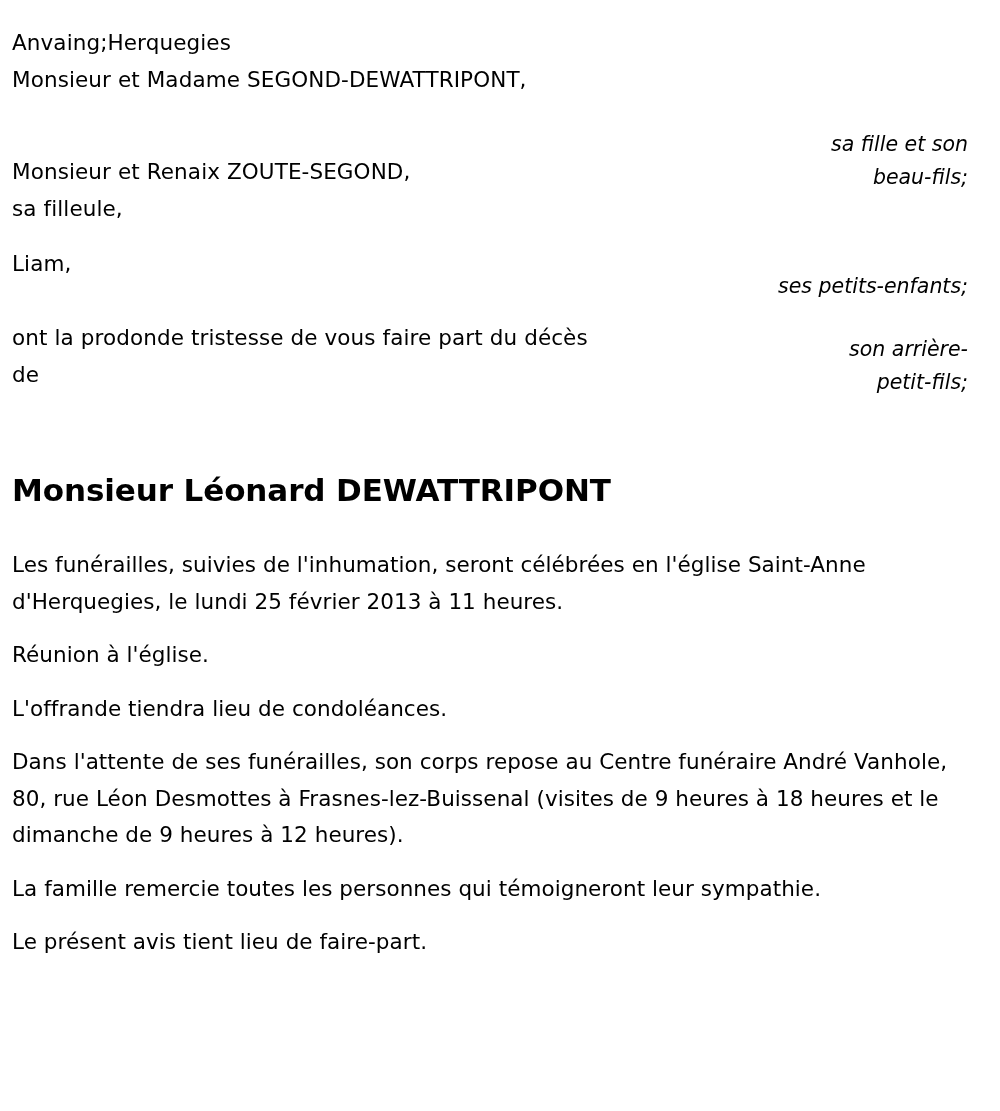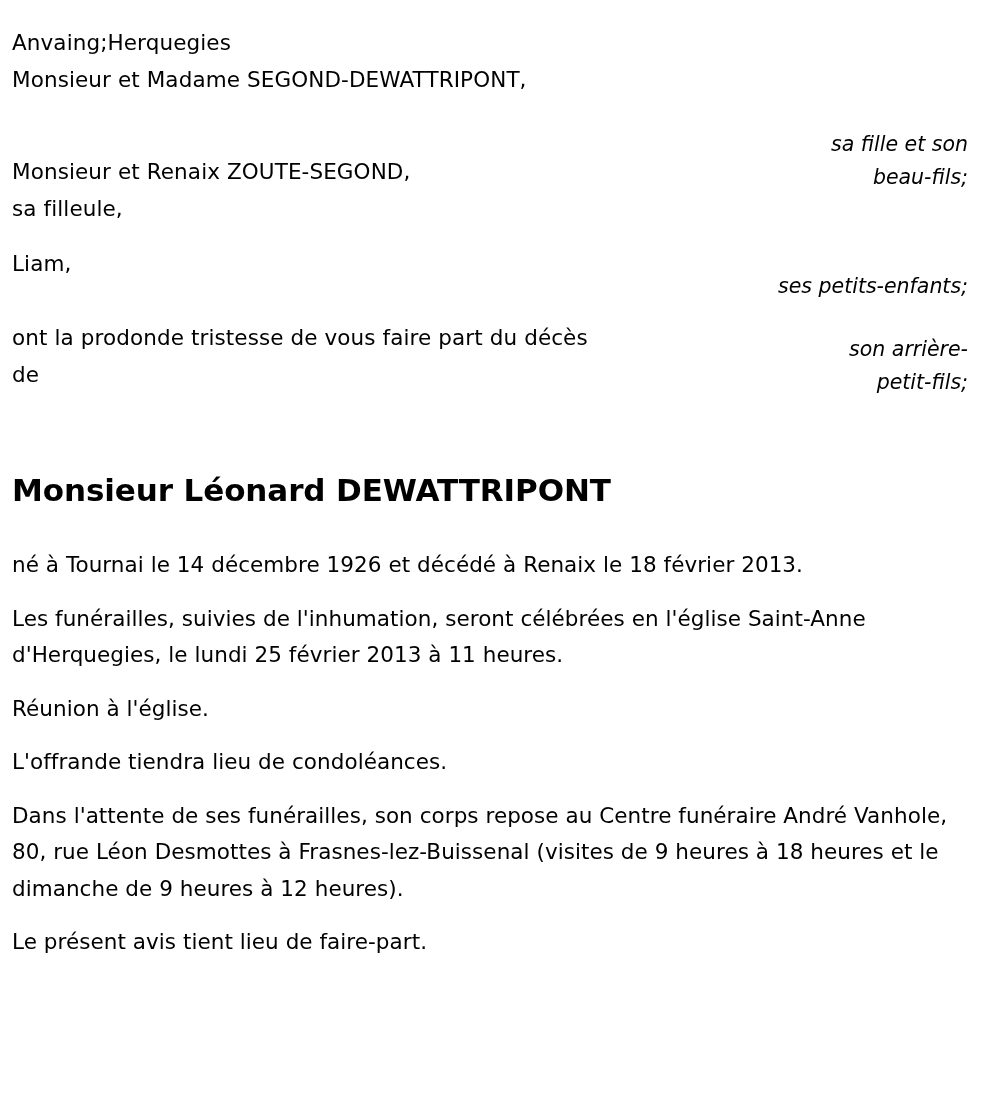--- a/index.html
+++ b/index.html
@@ -120,21 +120,21 @@
       <div class="relation rel-1">ses petits-enfants;</div>
       <div class="relation rel-2">son arrière-
 petit-fils;</div>
     </div>
 
   </div>
 
   <div class="deceased-name">Monsieur Léonard DEWATTRIPONT</div>
 
   <div class="body-block">
-    <p class="para">né à Tournai le 14 décembre 1926 et décédé à Renaix le 18 février 2013.</p>
     <p class="para">Les funérailles, suivies de l'inhumation, seront célébrées en l'église Saint-Anne d'Herquegies, le lundi 25 février 2013 à 11 heures.</p>
     <p class="para">Réunion à l'église.</p>
     <p class="para">L'offrande tiendra lieu de condoléances.</p>
     <p class="para">Dans l'attente de ses funérailles, son corps repose au Centre funéraire André Vanhole, 80, rue Léon Desmottes à Frasnes-lez-Buissenal (visites de 9 heures à 18 heures et le dimanche de 9 heures à 12 heures).</p>
+    <p class="para">La famille remercie toutes les personnes qui témoigneront leur sympathie.</p>
     <p class="para">Le présent avis tient lieu de faire-part.</p>
   </div>
 
 </div>
 
 </body></html>

